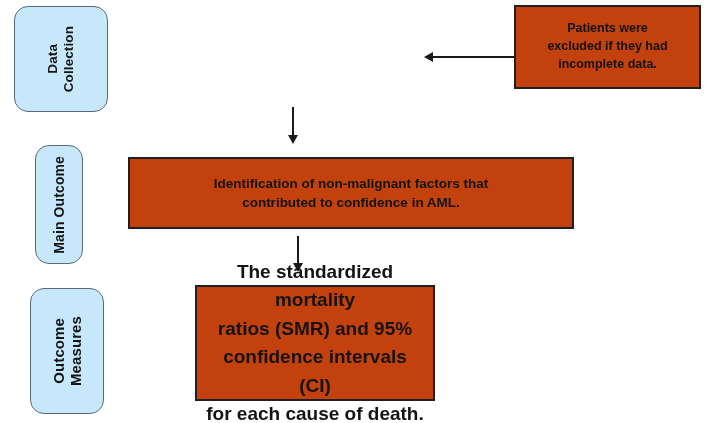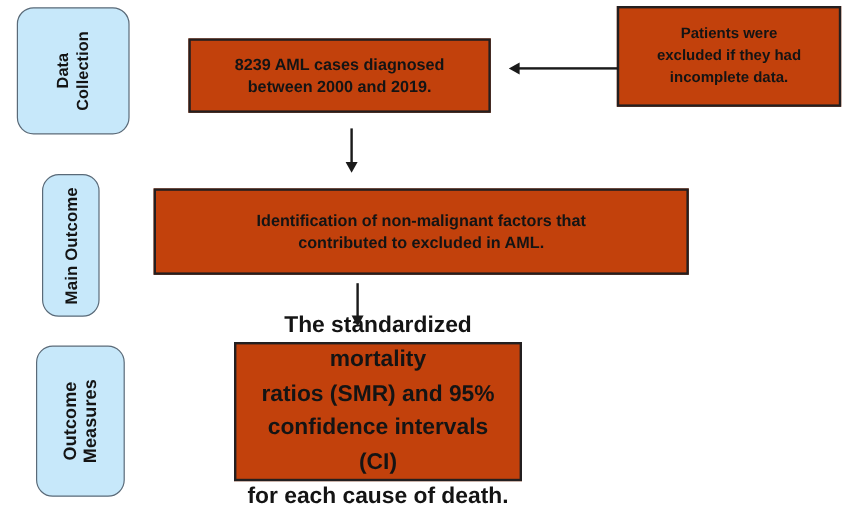--- a/index.html
+++ b/index.html
@@ -118,34 +118,30 @@
 
   <div class="stage-pill" style="left:35px; top:145px; width:48px; height:119px; font-size:14px;">
     <span class="vline">Main Outcome</span>
   </div>
 
   <div class="stage-pill" style="left:30px; top:288px; width:74px; height:126px; font-size:15px;">
     <span class="vline">Outcome</span>
     <span class="vline">Measures</span>
   </div>
 
-  <div class="proc-box" style="left:157px; top:32px; width:252px; height:62px;">
-    <span class="txt" style="font-size:13.5px;">8239 AML cases diagnosed
-between 2000 and 2019.</span>
-  </div>
 
   <div class="proc-box" style="left:514px; top:5px; width:187px; height:84px;">
     <span class="txt" style="font-size:12.5px;">Patients were
 excluded if they had
 incomplete data.</span>
   </div>
 
   <div class="proc-box" style="left:128px; top:157px; width:446px; height:72px;">
     <span class="txt" style="font-size:13.5px;">Identification of non-malignant factors that
-contributed to excluded in AML.</span>
+contributed to confidence in AML.</span>
   </div>
 
   <div class="proc-box" style="left:195px; top:285px; width:240px; height:116px;">
     <span class="txt" style="font-size:19px; line-height:1.5;">The standardized mortality
 ratios (SMR) and 95%
 confidence intervals (CI)
 for each cause of death.</span>
   </div>
 
   <div class="arrow-v" style="left:286px; top:107px; width:14px; height:37px;">

